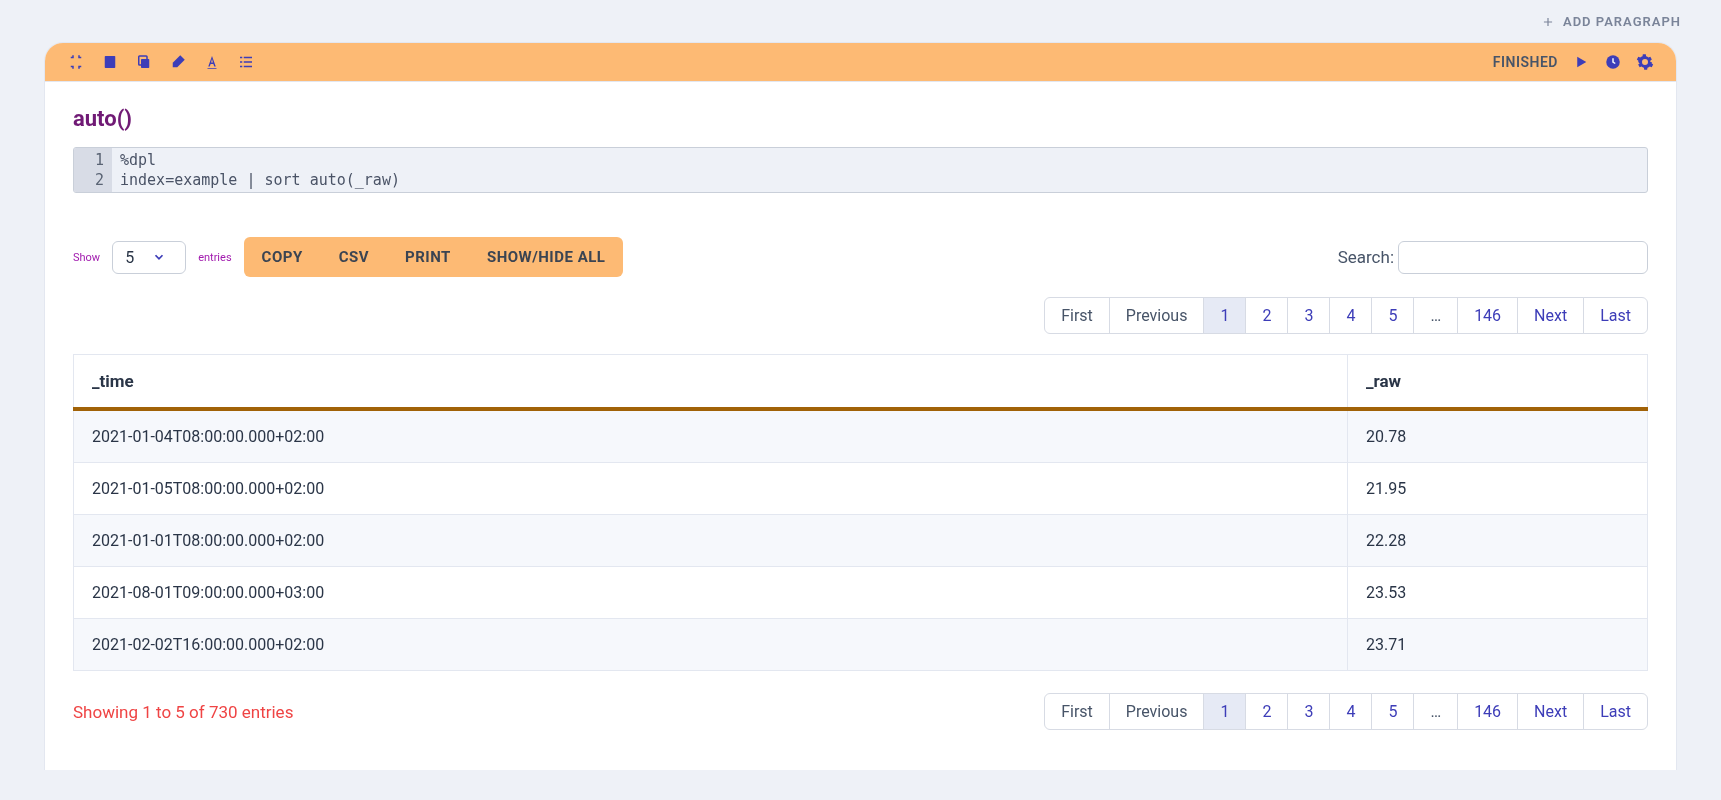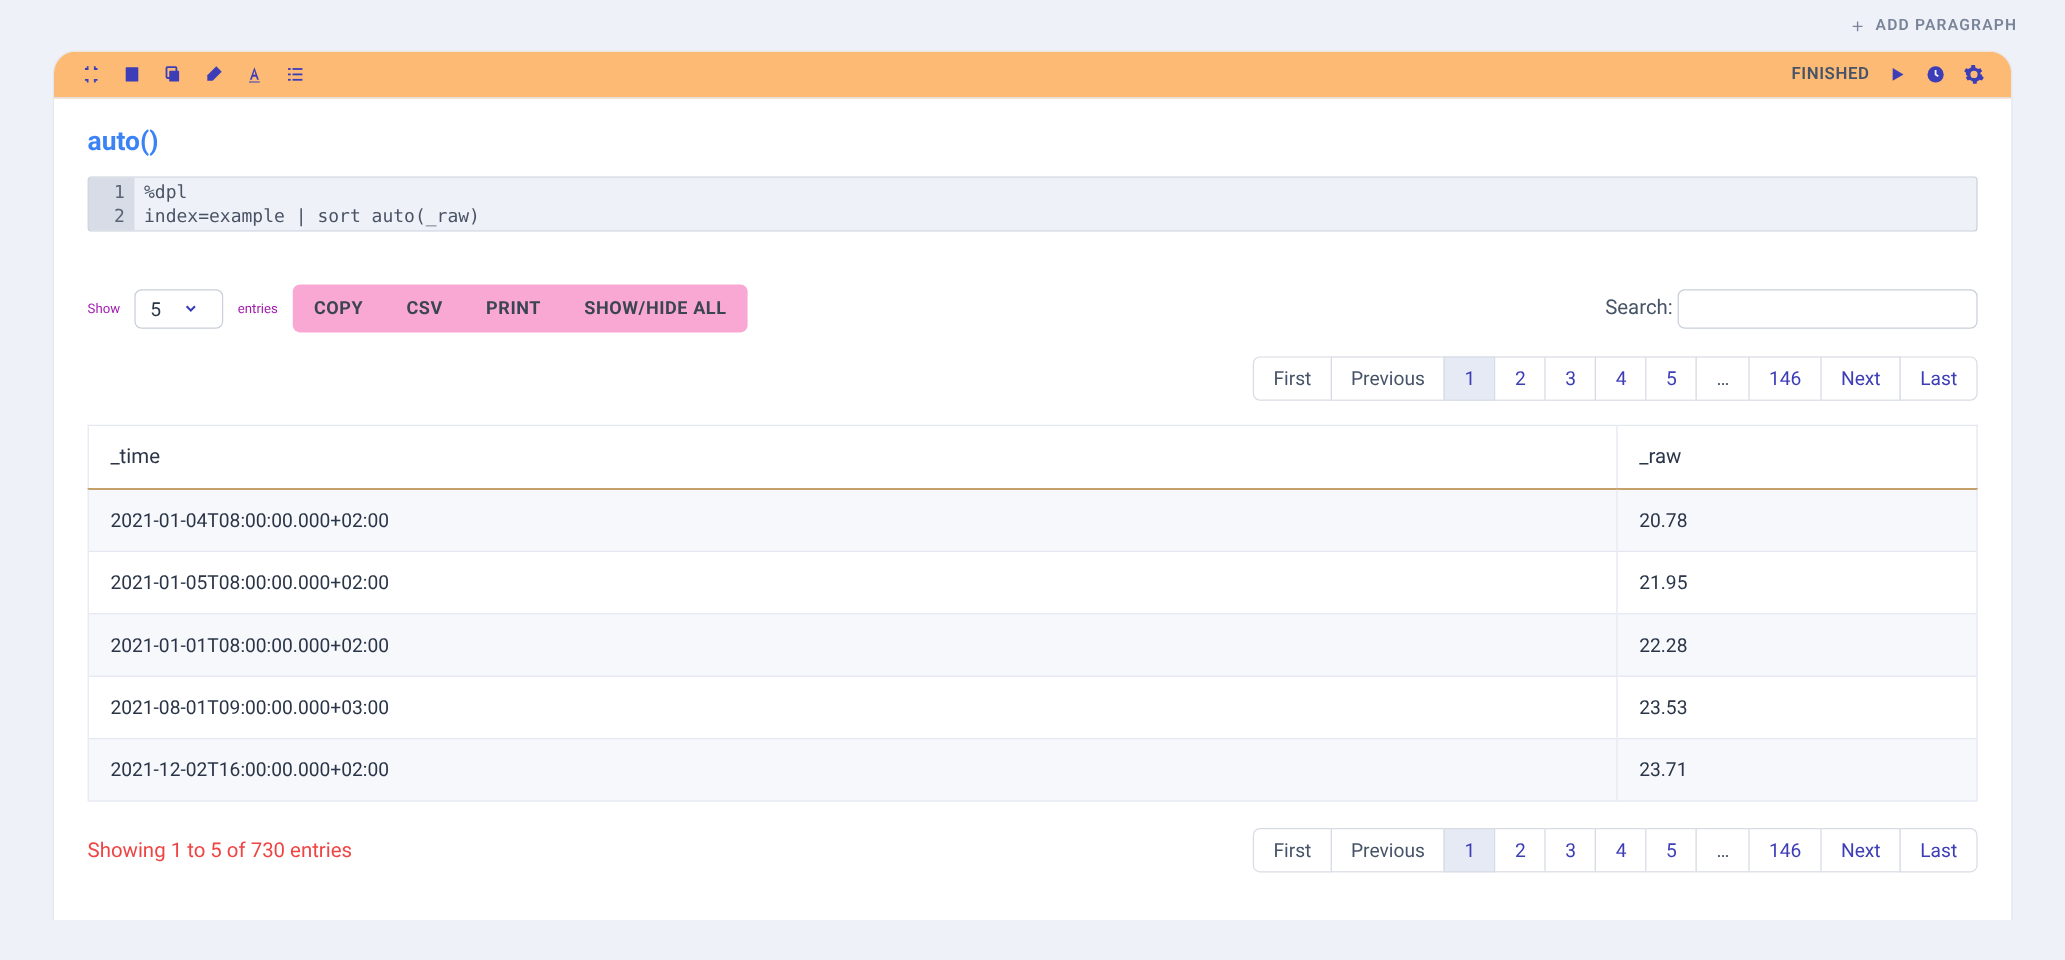--- a/index.html
+++ b/index.html
@@ -58,21 +58,21 @@
   font-weight: 600;
   color: #475468;
   letter-spacing: 0.5px;
 }
 
 .card-body { padding: 24px 28px 40px; }
 
 .title {
   font-size: 22px;
   font-weight: 700;
-  color: #3b82f6;
+  color: #701a75;
   margin-bottom: 16px;
 }
 
 .code-block {
   border: 1px solid #c9cfd9;
   border-radius: 3px;
   overflow: hidden;
   font-family: ui-monospace, Menlo, Consolas, monospace;
   font-size: 15px;
   background: #eef1f7;
@@ -115,21 +115,21 @@
   align-items: center;
   gap: 18px;
   cursor: pointer;
   background: #fff;
   min-width: 74px;
 }
 .select-wrap svg { width: 14px; height: 14px; color: #3d3db8; }
 
 .btn-group {
   display: flex;
-  background: #f9a8d4;
+  background: #fdba74;
   border-radius: 6px;
   overflow: hidden;
 }
 .btn {
   padding: 11px 18px;
   font-size: 15px;
   font-weight: 700;
   color: #3b4452;
   letter-spacing: 0.5px;
   cursor: pointer;
@@ -178,23 +178,23 @@
 .data-table {
   width: 100%;
   border-collapse: collapse;
   margin-top: 20px;
   border: 1px solid #e3e7f0;
 }
 .data-table th {
   text-align: left;
   padding: 16px 18px;
   font-size: 17px;
-  font-weight: 400;
+  font-weight: 700;
   color: #2a3547;
-  border-bottom: 1px solid #a16207;
+  border-bottom: 4px solid #a16207;
 }
 .data-table td {
   padding: 16px 18px;
   font-size: 16px;
   color: #2a3547;
 }
 .data-table tbody tr { border-bottom: 1px solid #e3e7f0; }
 .data-table tbody tr:nth-child(odd) { background: #f6f8fc; }
 .data-table th:last-child, .data-table td:last-child {
   border-left: 1px solid #e3e7f0;
@@ -357,21 +357,21 @@
           </tr>
           <tr>
             <td>2021-01-01T08:00:00.000+02:00</td>
             <td>22.28</td>
           </tr>
           <tr>
             <td>2021-08-01T09:00:00.000+03:00</td>
             <td>23.53</td>
           </tr>
           <tr>
-            <td>2021-12-02T16:00:00.000+02:00</td>
+            <td>2021-02-02T16:00:00.000+02:00</td>
             <td>23.71</td>
           </tr>
         </tbody>
       </table>
 
       <div class="bottom-row">
         <div class="info-text">Showing 1 to 5 of 730 entries</div>
         <div class="pagination">
           <div class="page-btn">First</div>
           <div class="page-btn">Previous</div>

